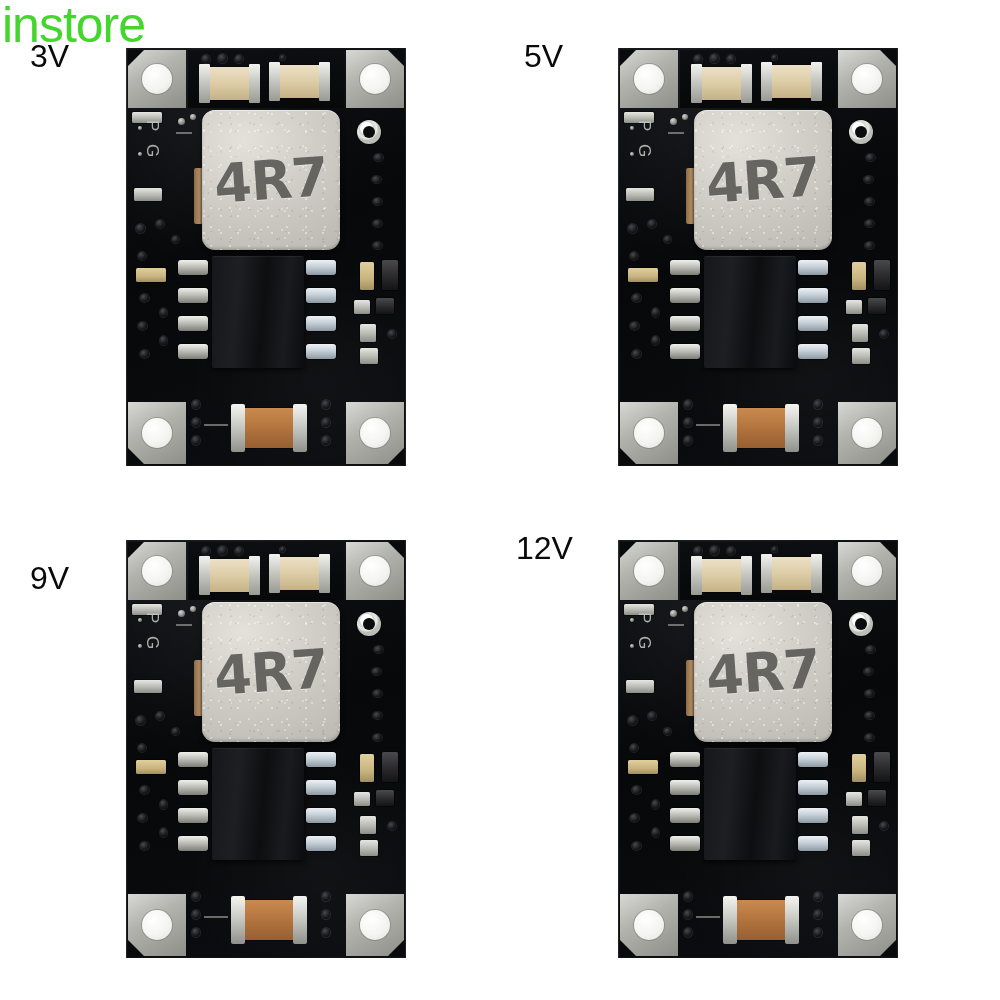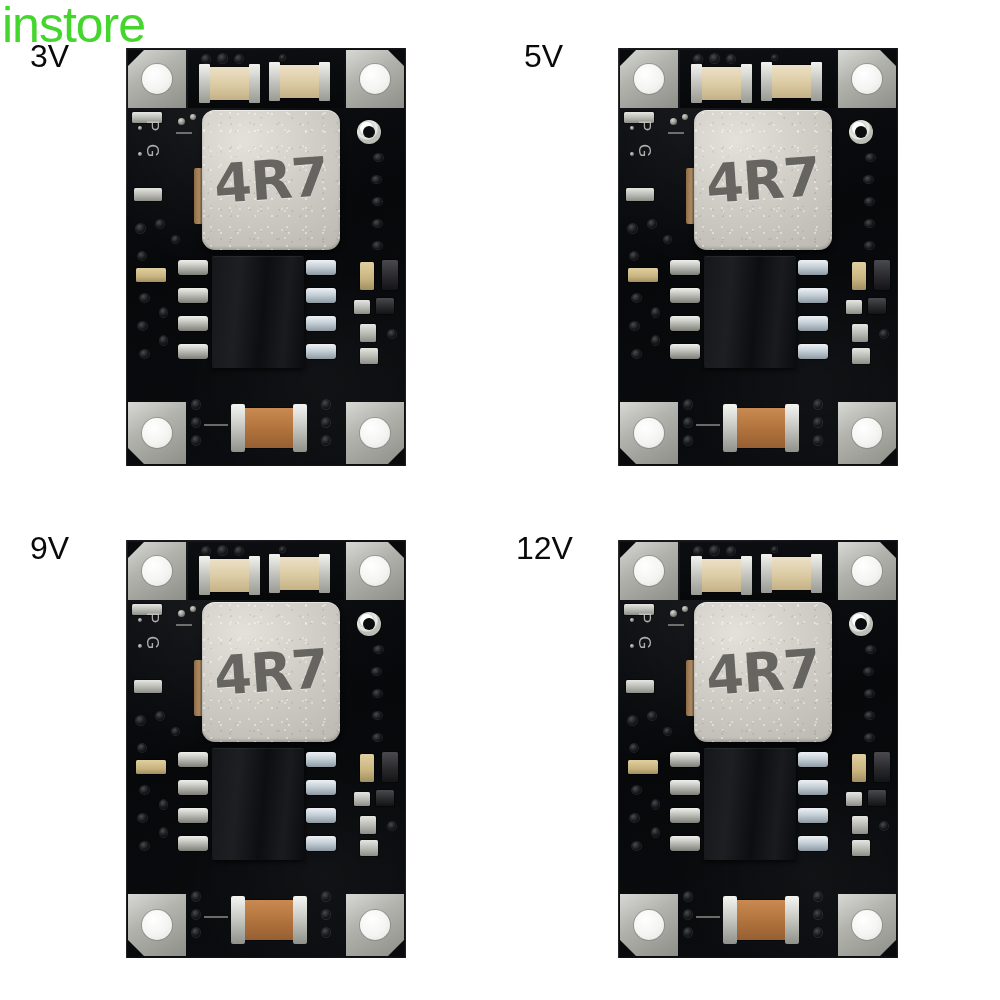--- a/index.html
+++ b/index.html
@@ -473,21 +473,21 @@
 
     <div class="via" style="left:66px; top:352px; width:8px; height:9px;"></div>
     <div class="via" style="left:66px; top:370px; width:8px; height:9px;"></div>
     <div class="via" style="left:66px; top:388px; width:8px; height:9px;"></div>
     <div class="via" style="left:196px; top:352px; width:8px; height:9px;"></div>
     <div class="via" style="left:196px; top:370px; width:8px; height:9px;"></div>
     <div class="via" style="left:196px; top:388px; width:8px; height:9px;"></div>
     <div class="silk-line" style="left:78px; top:376px; width:24px; height:2px;"></div>
   </div>
 </div>
-    <div class="vlabel" style="left: 30px; top: 530px;">9V</div>
+    <div class="vlabel" style="left: 30px; top: 560px;">9V</div>
     <div class="cell" style="left: 126px; top: 540px; width: 280px; height: 418px;">
   <div class="pcb">
 
     <div class="padzone tl">
           <div class="hole"></div>
         </div>
     <div class="padzone tr">
           <div class="hole"></div>
         </div>
     <div class="padzone bl">

